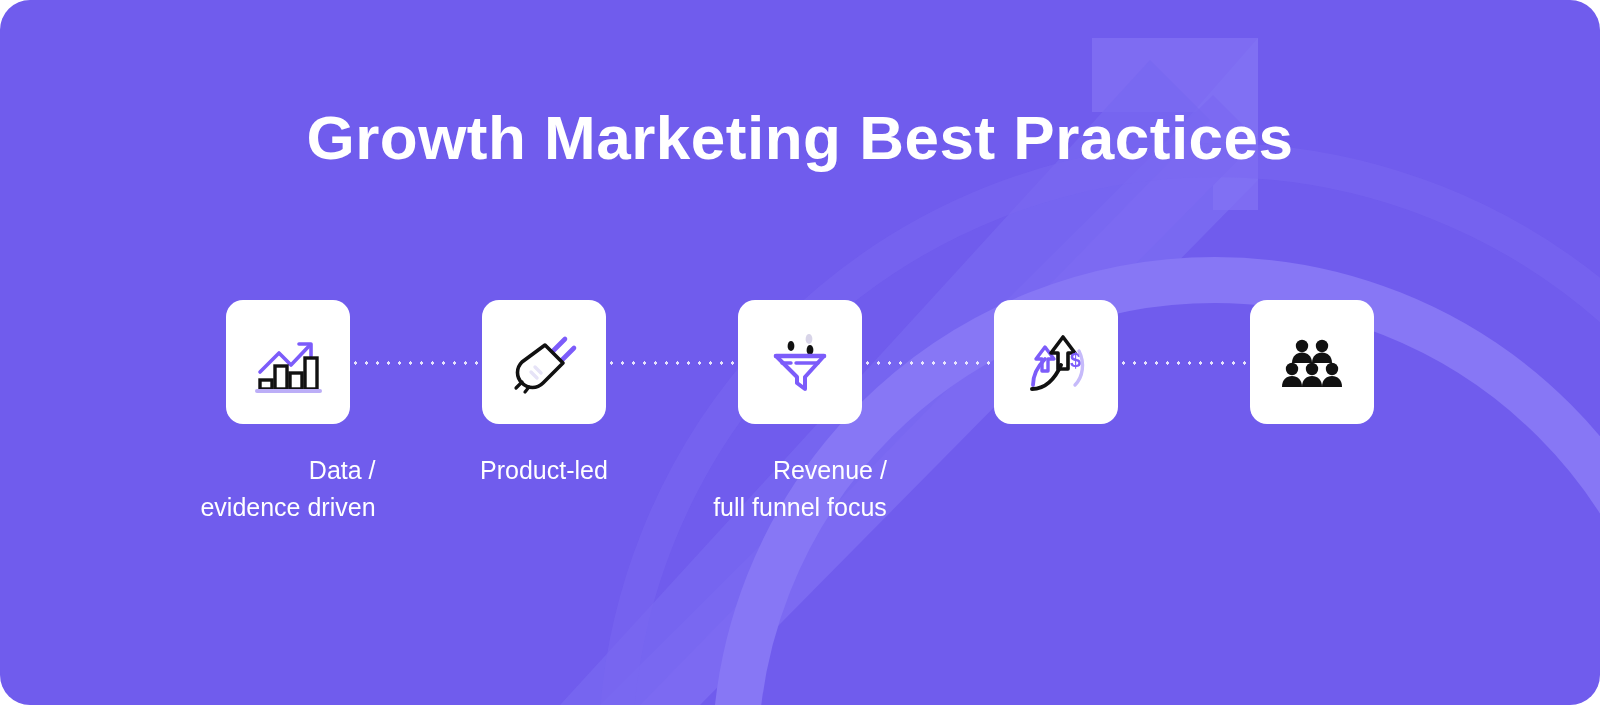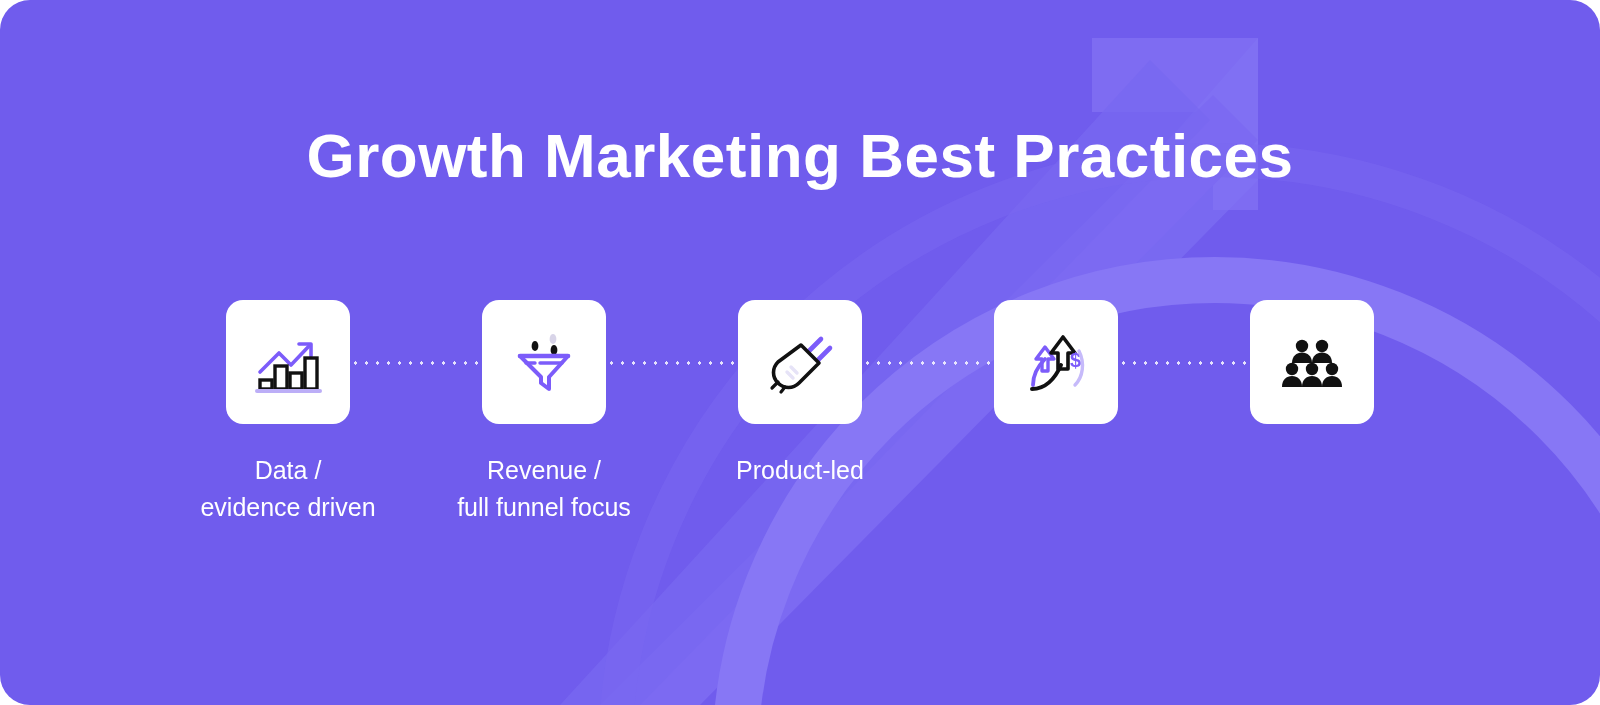--- a/index.html
+++ b/index.html
@@ -37,21 +37,20 @@
     top: 104px;
     left: 0;
     width: 1600px;
     text-align: center;
     color: #ffffff;
     font-size: 62px;
     font-weight: bold;
     letter-spacing: 0.5px;
     line-height: 1.1;
     white-space: nowrap;
-    margin-top: 18px;
   }
 
   
   .steps {
     position: absolute;
     top: 300px;
     left: 0;
     width: 1600px;
     height: 300px;
     display: flex;
@@ -75,21 +74,21 @@
     align-items: center;
     justify-content: center;
   }
   .icon-card svg { display: block; }
 
   .step-label {
     margin-top: 28px;
     color: #ffffff;
     font-size: 25px;
     line-height: 1.48;
-    text-align: center;
+    text-align: right;
     white-space: pre-line;
   }
 
   
   .connector {
     position: absolute;
     top: 60px;
     left: 100%;
     width: 132px;
     height: 6px;
@@ -156,55 +155,55 @@
       <div class="step-label">Data /
 evidence driven</div>
       <div class="connector"></div>
     </div>
 
     <div class="step">
       <div class="icon-card">
         <span>
           <svg width="74" height="74" viewBox="0 0 74 74" xmlns="http://www.w3.org/2000/svg">
 
+            <line x1="43" y1="29" x2="58" y2="14" stroke="#7C5CFA" stroke-width="4.6" stroke-linecap="round"></line>
+            <line x1="52" y1="38" x2="67" y2="23" stroke="#7C5CFA" stroke-width="4.6" stroke-linecap="round"></line>
+
+            <path d="M38 20 L56 38 L36 58 C30 64 21 64 15 58 C9 52 9 43 15 37 Z" fill="#ffffff" stroke="#111111" stroke-width="3.6" stroke-linejoin="round"></path>
+
+            <line x1="15" y1="57" x2="9" y2="63" stroke="#111111" stroke-width="3.2" stroke-linecap="round"></line>
+            <line x1="22" y1="62" x2="18" y2="67" stroke="#111111" stroke-width="3.2" stroke-linecap="round"></line>
+
+            <line x1="28" y1="42" x2="34" y2="48" stroke="#E6E3F7" stroke-width="3.4" stroke-linecap="round"></line>
+            <line x1="24" y1="47" x2="30" y2="53" stroke="#E6E3F7" stroke-width="3.4" stroke-linecap="round"></line>
+          </svg>
+        </span>
+      </div>
+      <div class="step-label">Product-led</div>
+      <div class="connector"></div>
+    </div>
+
+    <div class="step">
+      <div class="icon-card">
+        <span>
+          <svg width="74" height="74" viewBox="0 0 74 74" xmlns="http://www.w3.org/2000/svg">
+
             <ellipse cx="28" cy="21" rx="3.4" ry="5" fill="#111111"></ellipse>
             <ellipse cx="46" cy="14" rx="3.4" ry="5" fill="#D8D4E8"></ellipse>
             <ellipse cx="47" cy="25" rx="3.4" ry="5" fill="#111111"></ellipse>
 
             <path d="M13 31 L61 31 L42 52 L42 64 L34 58 L34 52 Z" fill="none" stroke="#7C5CFA" stroke-width="4" stroke-linejoin="round"></path>
             <line x1="13" y1="31" x2="61" y2="31" stroke="#7C5CFA" stroke-width="4.6" stroke-linecap="round"></line>
             <line x1="19" y1="38" x2="28" y2="38" stroke="#7C5CFA" stroke-width="3.4" stroke-linecap="round"></line>
             <line x1="33" y1="38" x2="55" y2="38" stroke="#7C5CFA" stroke-width="3.4" stroke-linecap="round"></line>
           </svg>
         </span>
       </div>
       <div class="step-label">Revenue /
 full funnel focus</div>
-      <div class="connector"></div>
-    </div>
-
-    <div class="step">
-      <div class="icon-card">
-        <span>
-          <svg width="74" height="74" viewBox="0 0 74 74" xmlns="http://www.w3.org/2000/svg">
-
-            <line x1="43" y1="29" x2="58" y2="14" stroke="#7C5CFA" stroke-width="4.6" stroke-linecap="round"></line>
-            <line x1="52" y1="38" x2="67" y2="23" stroke="#7C5CFA" stroke-width="4.6" stroke-linecap="round"></line>
-
-            <path d="M38 20 L56 38 L36 58 C30 64 21 64 15 58 C9 52 9 43 15 37 Z" fill="#ffffff" stroke="#111111" stroke-width="3.6" stroke-linejoin="round"></path>
-
-            <line x1="15" y1="57" x2="9" y2="63" stroke="#111111" stroke-width="3.2" stroke-linecap="round"></line>
-            <line x1="22" y1="62" x2="18" y2="67" stroke="#111111" stroke-width="3.2" stroke-linecap="round"></line>
-
-            <line x1="28" y1="42" x2="34" y2="48" stroke="#E6E3F7" stroke-width="3.4" stroke-linecap="round"></line>
-            <line x1="24" y1="47" x2="30" y2="53" stroke="#E6E3F7" stroke-width="3.4" stroke-linecap="round"></line>
-          </svg>
-        </span>
-      </div>
-      <div class="step-label">Product-led</div>
       <div class="connector"></div>
     </div>
 
     <div class="step">
       <div class="icon-card">
         <span>
           <svg width="74" height="74" viewBox="0 0 74 74" xmlns="http://www.w3.org/2000/svg">
 
             <path d="M14 60 C14 48 20 40 26 34" fill="none" stroke="#7C5CFA" stroke-width="3.8" stroke-linecap="round"></path>
             <polygon points="26,22 35,34 29,34 29,46 23,46 23,34 17,34" fill="none" stroke="#7C5CFA" stroke-width="3.4" stroke-linejoin="round"></polygon>

